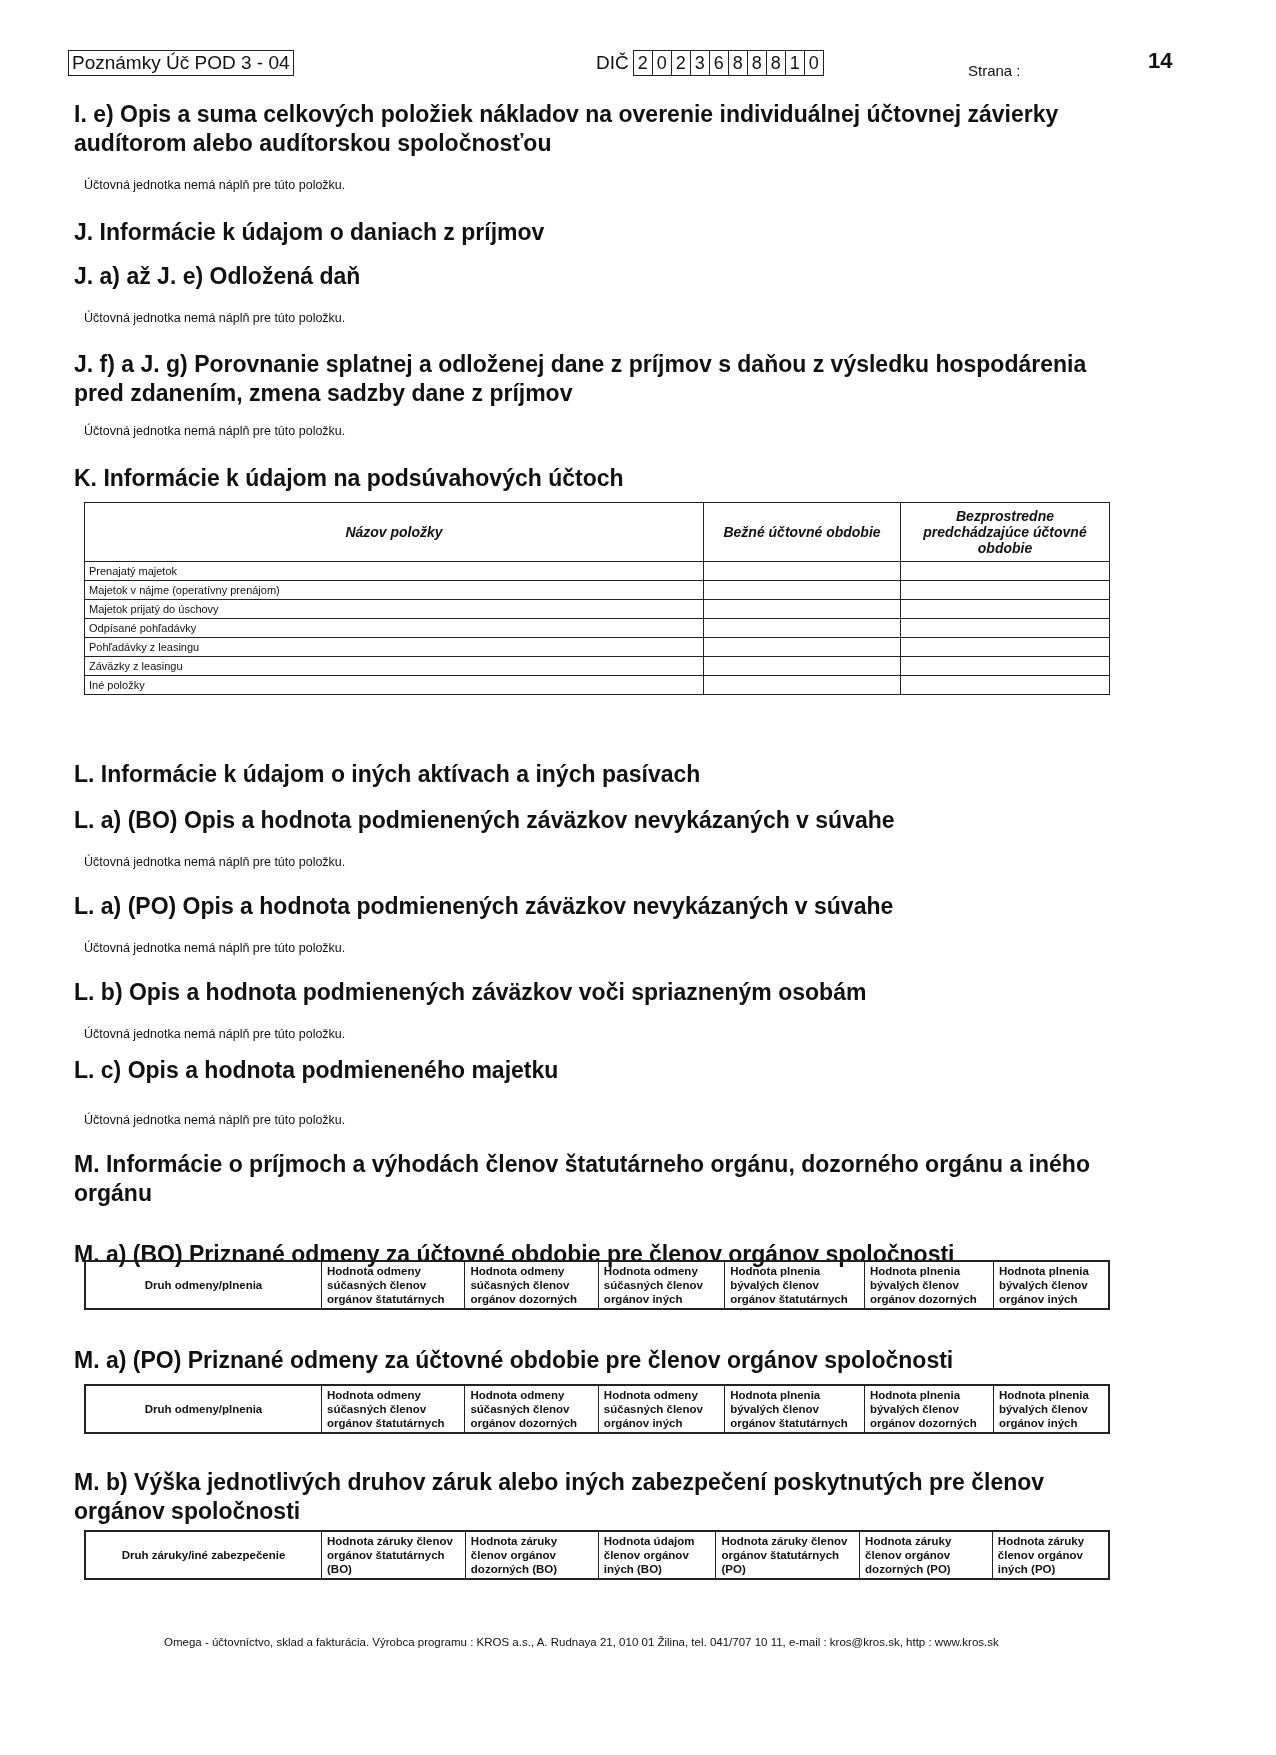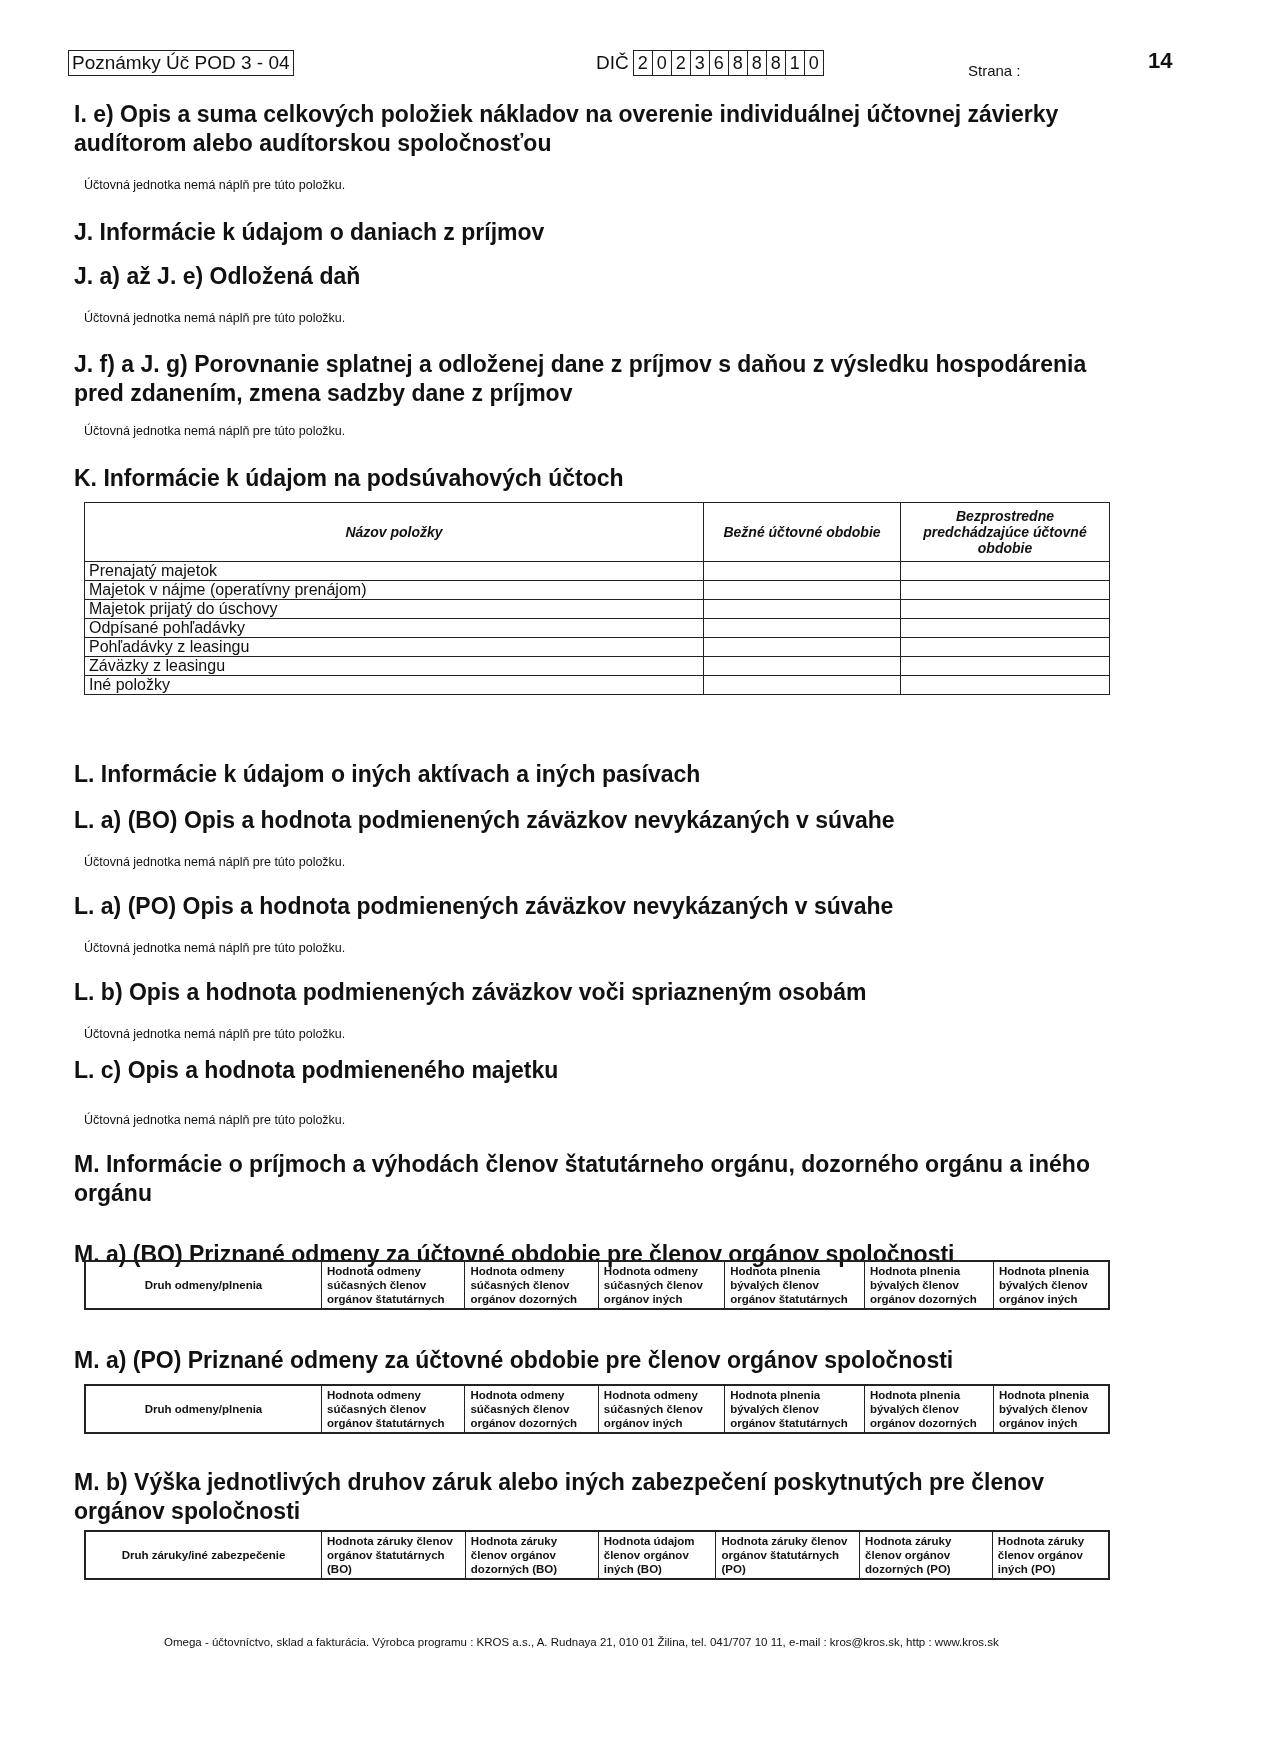--- a/index.html
+++ b/index.html
@@ -10,21 +10,21 @@
   .dic-label { margin-right:4px; line-height:24px; }
   .dic-box { display:flex; border:1.5px solid #222; }
   .dic-box span { width:18px; text-align:center; border-left:1px solid #222; line-height:24px; font-size:18px; }
   .dic-box span:first-child { border-left:none; }
   .strana { left:968px; top:54px; font-size:15px;margin-top:8px; }
   .pagenum { left:1148px; top:48px; font-size:22px; font-weight:bold; }
   h2 { margin:0; font-size:23px; font-weight:bold; line-height:29px; position:absolute; left:74px; width:1060px; }
   .note { position:absolute; left:84px; font-size:12.5px; }
   table { border-collapse:collapse; position:absolute; }
   .ktab { left:84px; top:502px; width:1026px; }
-  .ktab td, .ktab th { border:1.3px solid #222; font-size:16px; padding:0 4px; height:18px; }
+  .ktab td, .ktab th { border:1.3px solid #222; font-size:11px; padding:0 4px; height:18px; }
   .ktab th { font-size:14px; font-weight:bold; height:58px; text-align:center;font-style:italic; }
   .ktab th.c1 { width:610px; }
   .ktab th.c2 { width:188px; }
   .mtab { left:84px; width:1026px; border:2px solid #222; }
   .mtab td { border:1.3px solid #222; font-size:11.5px; font-weight:bold; padding:2px 5px; vertical-align:top; line-height:14px; }
   .mtab td.first { width:225px; text-align:center; vertical-align:middle; }
   .footer { left:164px; top:1636px; font-size:11.5px; }
 </style>
 </head>
 <body>

